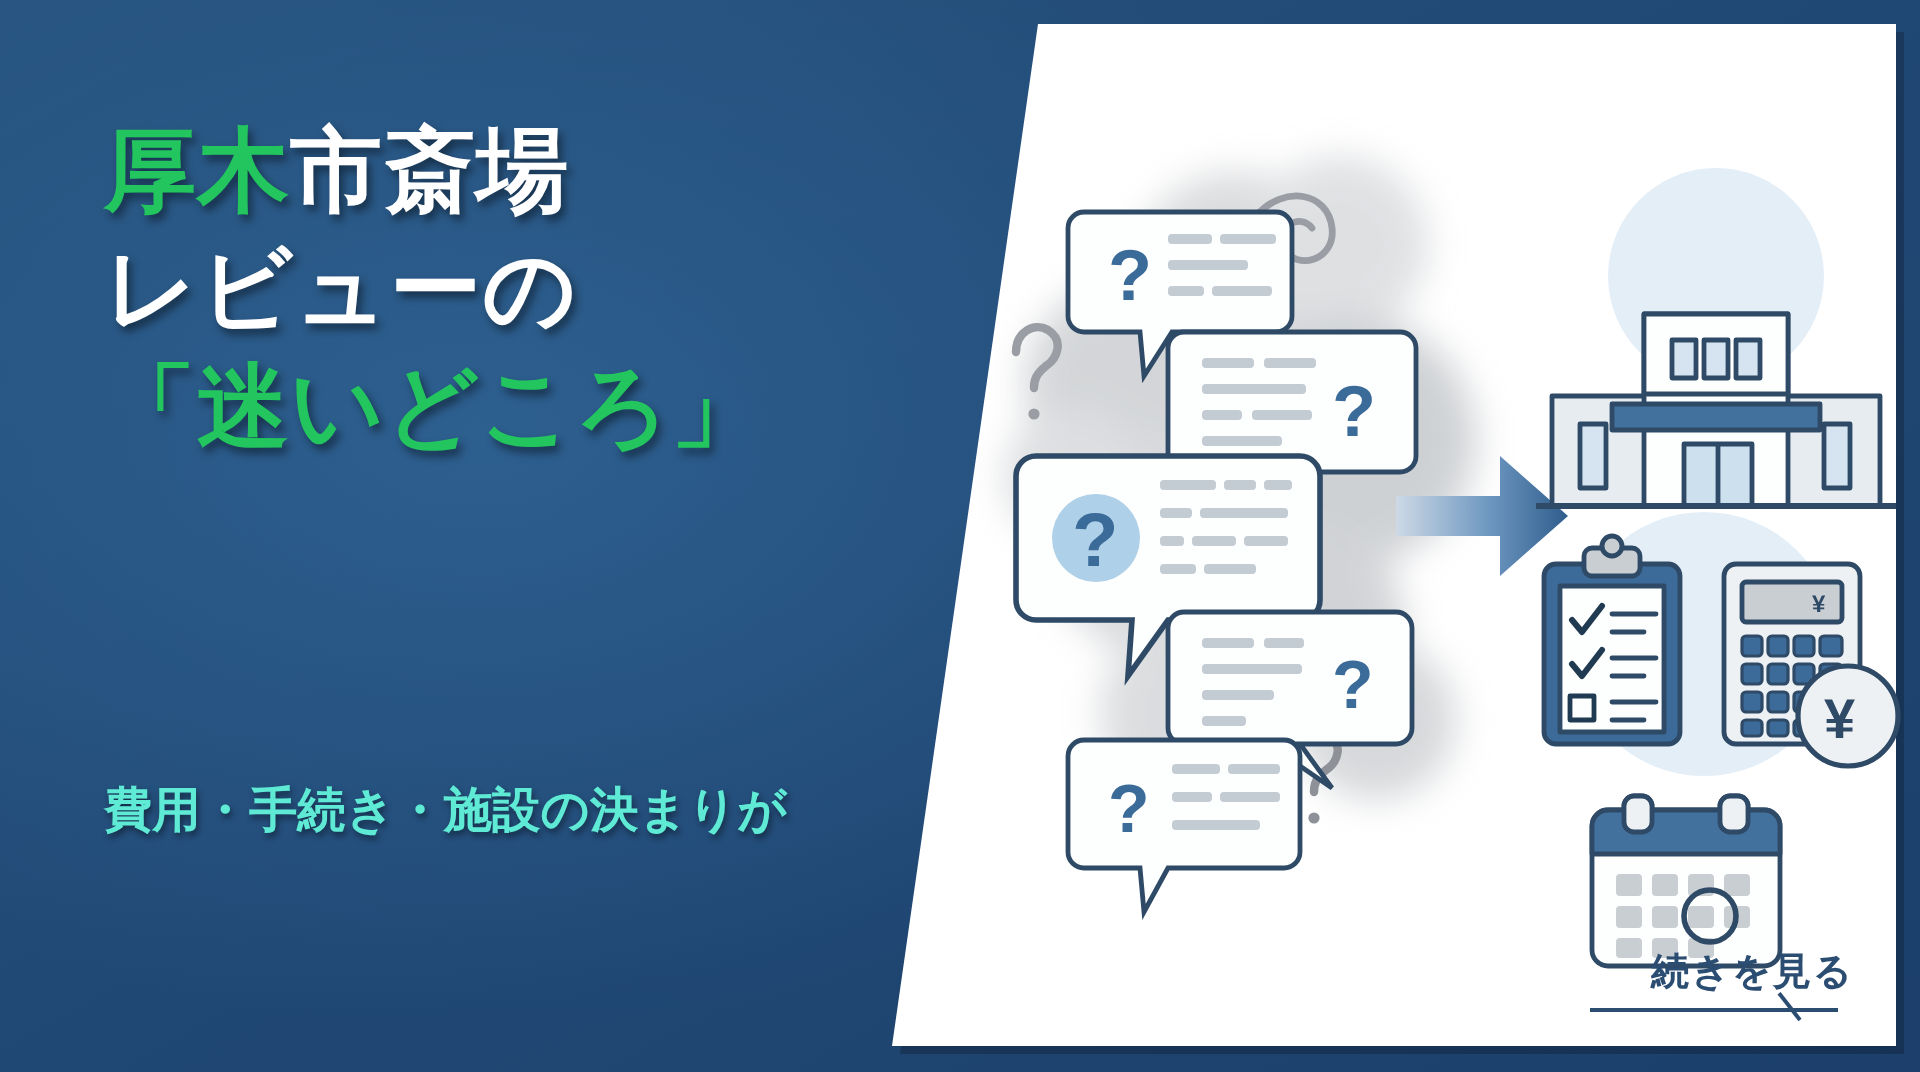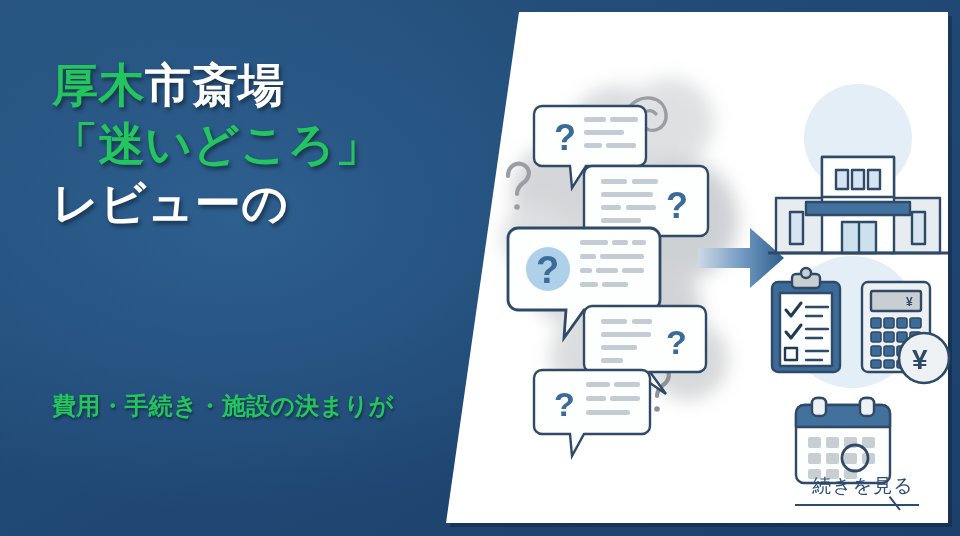--- a/index.html
+++ b/index.html
@@ -35,30 +35,30 @@
   
   #text-block{position:absolute;left:52px;top:56px;width:400px;}
   .tline{
     font-size:46px;line-height:59px;font-weight:bold;color:#ffffff;
     letter-spacing:.5px;white-space:nowrap;
     text-shadow:2px 3px 4px rgba(0,0,0,.45);
   }
   .hl{color:#22c55e;}
   #subtitle{
     position:absolute;left:52px;top:388px;width:400px;
-    font-size:24px;line-height:36px;font-weight:bold;color:#22c55e;
+    font-size:24px;line-height:36px;font-weight:bold;color:#5eead4;
     letter-spacing:.2px;
     text-shadow:1px 2px 3px rgba(0,0,0,.45);
   }
   #subtitle div{white-space:nowrap;}
 
   
   #cta{position:absolute;left:795px;top:473px;width:132px;cursor:pointer;}
-  #cta-label{font-size:19px;font-weight:normal;color:#2b4d72;letter-spacing:1px;
-             text-align:center;padding-left:4px;}
+  #cta-label{font-size:19px;font-weight:bold;color:#2b4d72;letter-spacing:1px;
+             text-align:right;padding-left:4px;}
   #cta-rule{position:relative;margin-top:5px;height:14px;}
   #cta-rule .bar{position:absolute;left:0;top:0;width:124px;height:2px;background:#2b4d72;}
   #cta-rule .tip{position:absolute;left:104px;top:-11px;width:2px;height:17px;
                  background:#2b4d72;transform:rotate(-38deg);transform-origin:bottom center;}
 
   
   #illo{position:absolute;left:500px;top:60px;width:450px;height:380px;}
   svg{display:block;overflow:visible;}
 </style>
 </head>
@@ -268,22 +268,22 @@
           <rect x="326" y="409" width="13" height="10" rx="2"></rect>
           <rect x="344" y="409" width="13" height="10" rx="2"></rect>
         </g>
         <circle cx="355" cy="398" r="13" fill="none" stroke="#2e4a66" stroke-width="2.8"></circle>
       </g>
     </svg>
   </div>
 
   <div id="text-block">
     <div class="tline"><span class="hl">厚木</span><span>市斎場</span></div>
+    <div class="tline"><span>レビューの</span></div>
     <div class="tline"><span class="hl">「迷いどころ」</span></div>
-    <div class="tline"><span>レビューの</span></div>
   </div>
 
   <div id="subtitle">
     <div>費用・手続き・施設の決まりが</div>
   </div>
 
   <div id="cta">
     <div id="cta-label">続きを見る</div>
     <div id="cta-rule">
       <span class="bar"></span>

